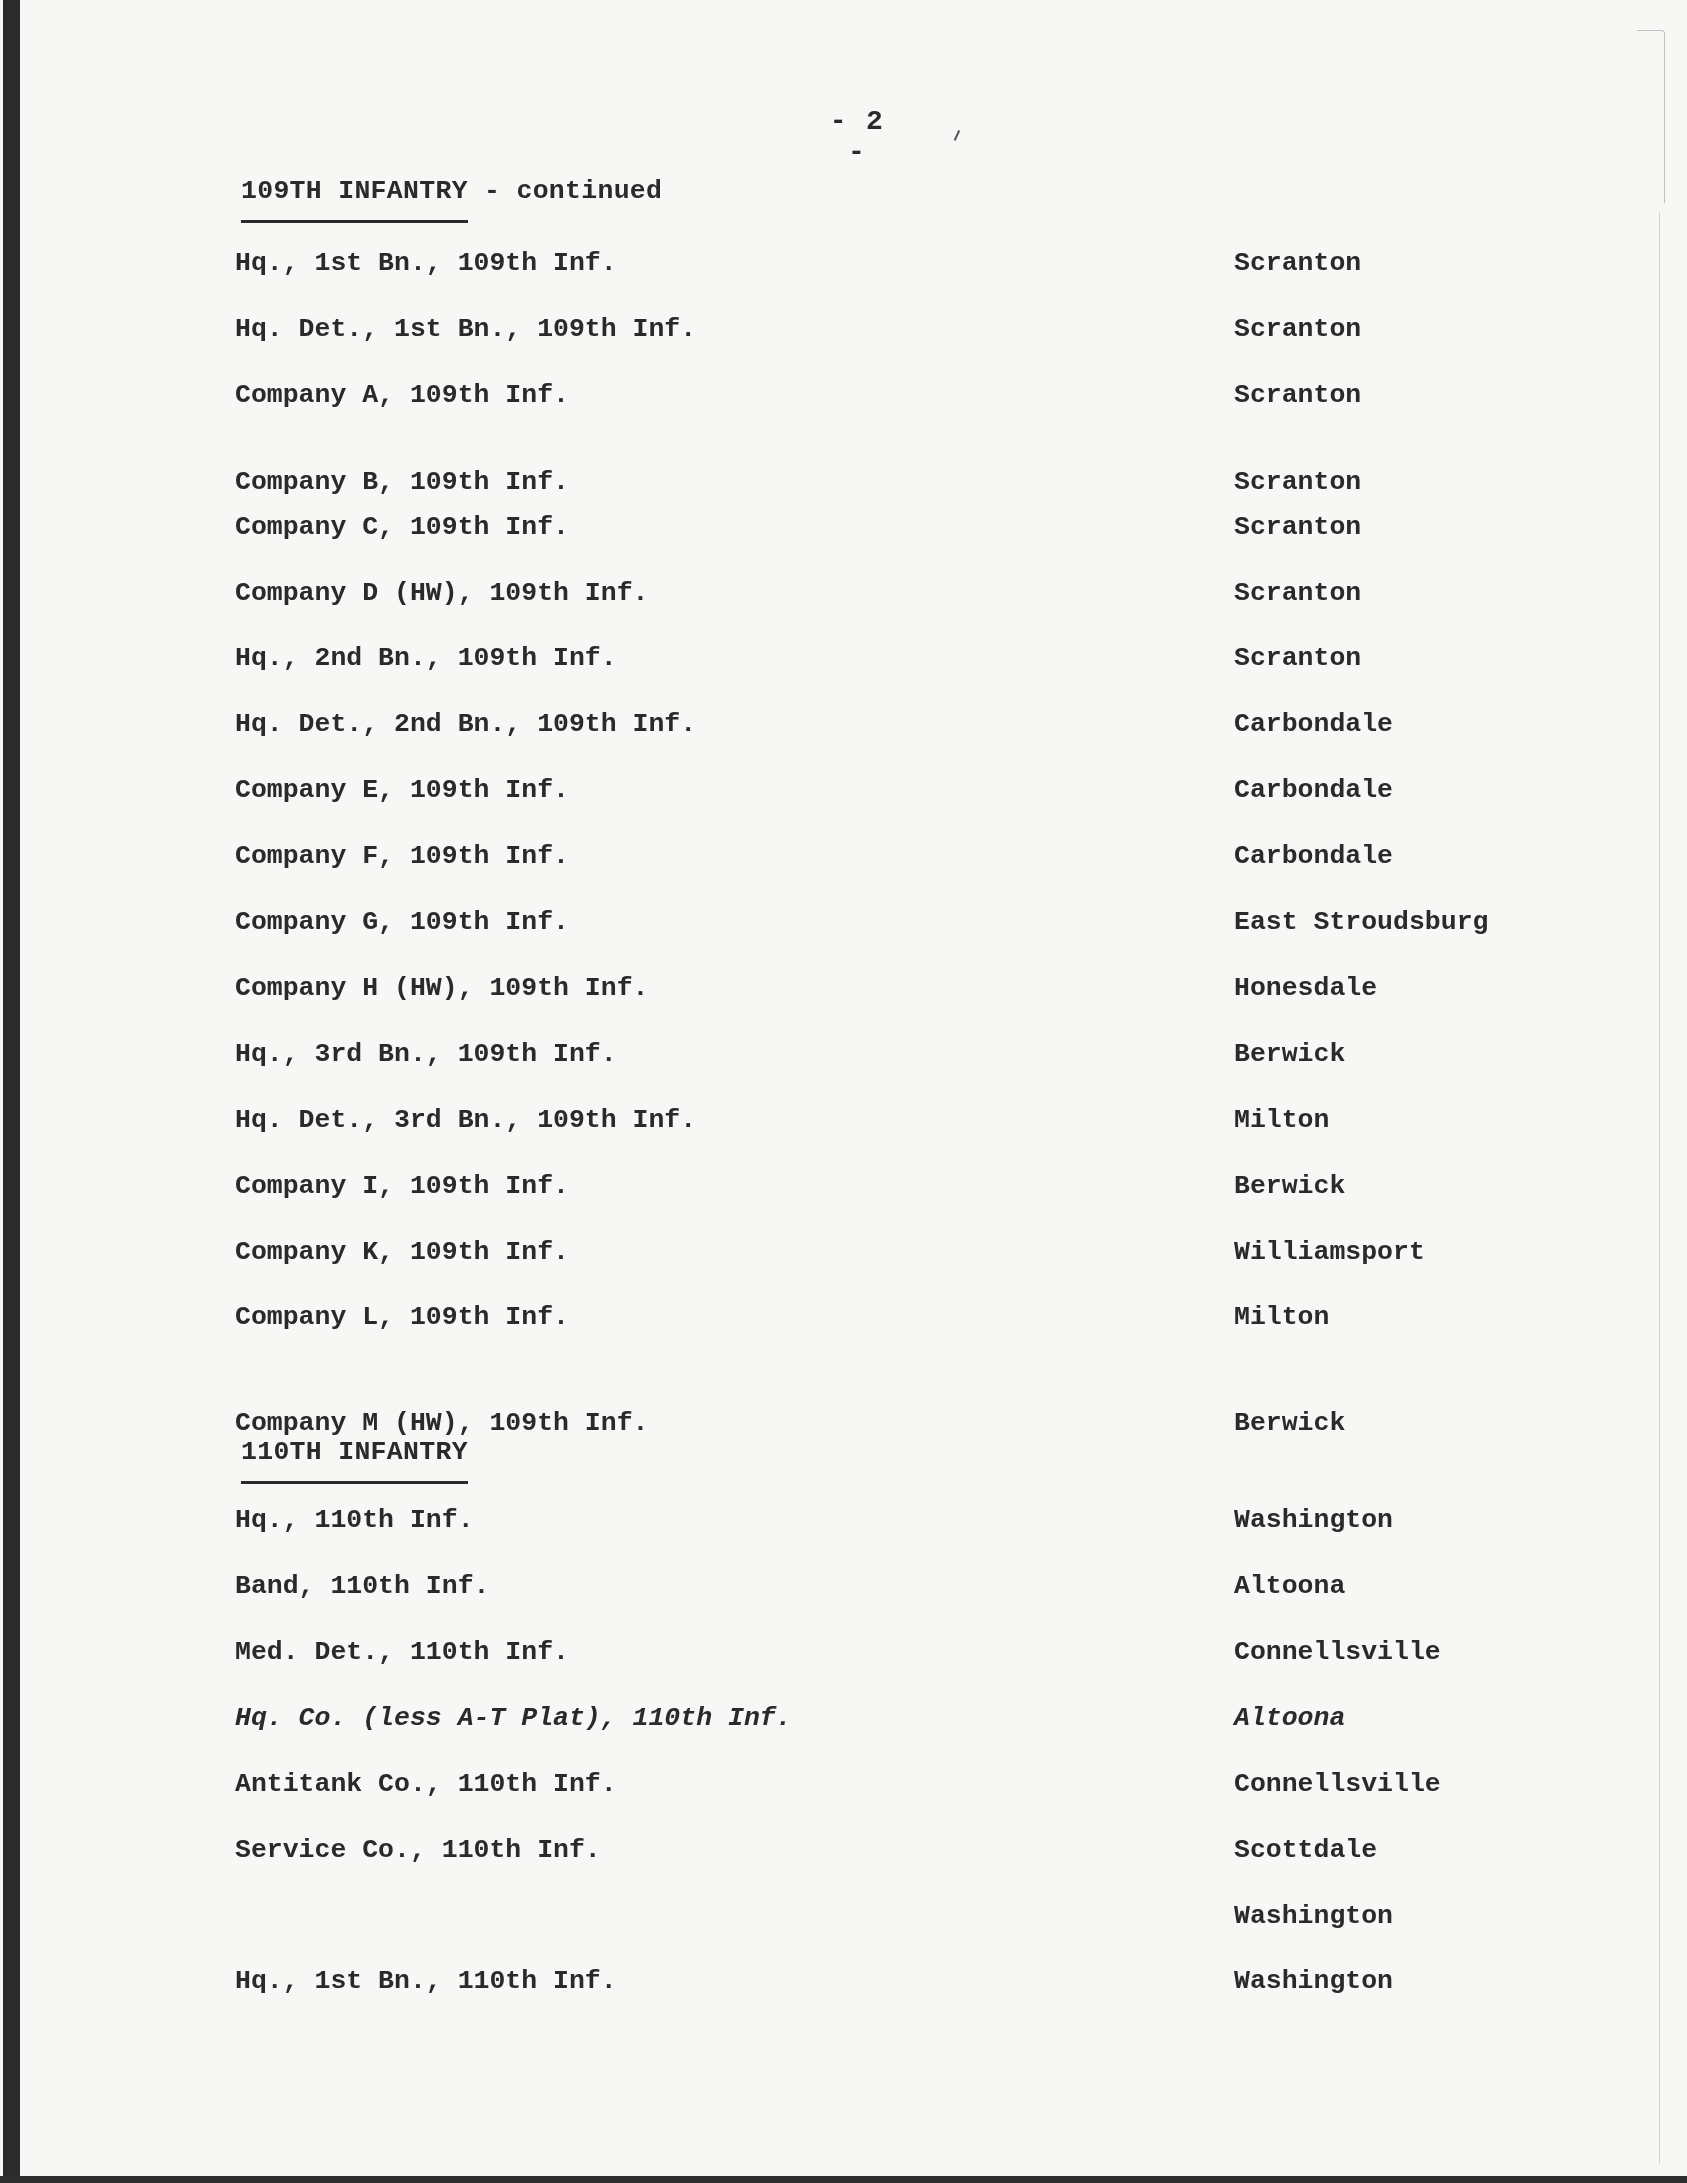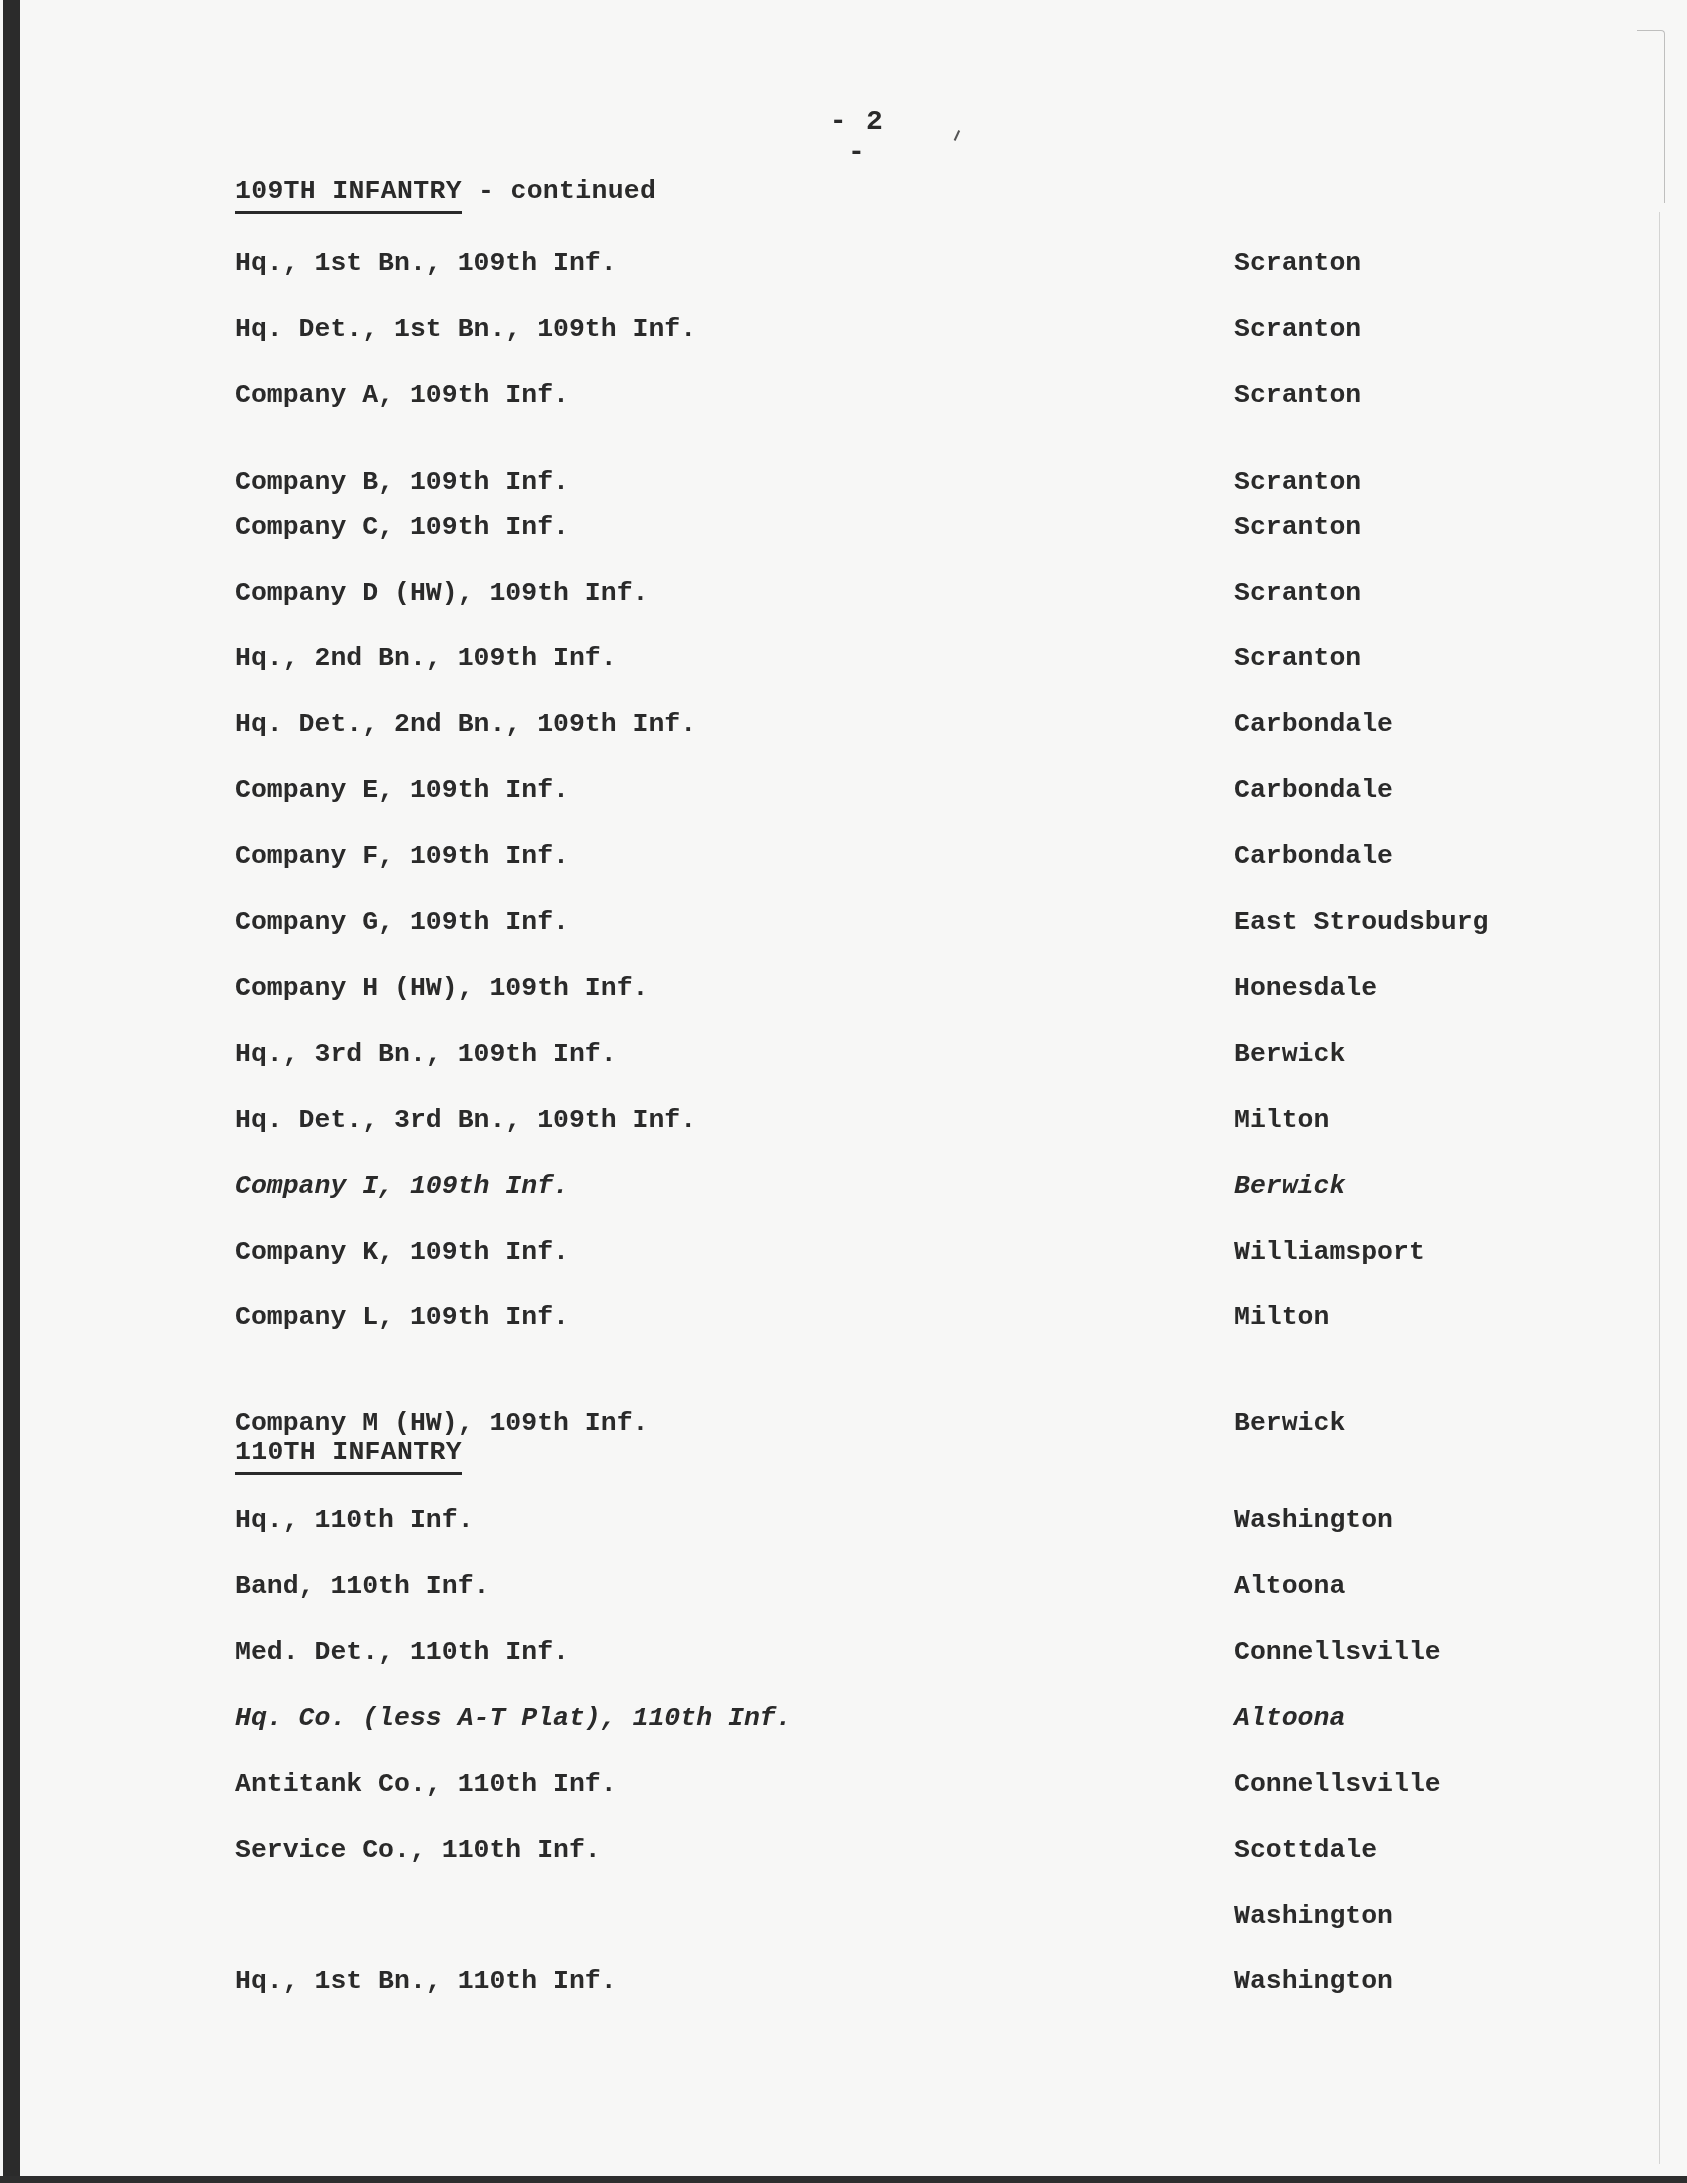--- a/index.html
+++ b/index.html
@@ -69,21 +69,22 @@
     .section-heading {
       position: absolute;
       left: 235px;
       font-size: 26.5px;
       font-weight: bold;
       white-space: pre;
       letter-spacing: 0.3px;
     }
     .section-heading .underlined {
       border-bottom: 3.3px solid #2a2a2a;
-      padding-bottom: 5px;
+      padding-bottom: 14px;
+      margin-left: 6px;
     }
     .row {
       position: absolute;
       left: 0;
       width: 1347px;
       height: 40px;
     }
     .unit {
       position: absolute;
       left: 235px;
@@ -165,21 +166,21 @@
         <span class="station">Honesdale</span>
       </div>
       <div class="row" style="top: 1039px;">
         <span class="unit">Hq., 3rd Bn., 109th Inf.</span>
         <span class="station">Berwick</span>
       </div>
       <div class="row" style="top: 1105px;">
         <span class="unit">Hq. Det., 3rd Bn., 109th Inf.</span>
         <span class="station">Milton</span>
       </div>
-      <div class="row" style="top: 1171px; font-style: italic;">
+      <div class="row" style="top: 1171px;">
         <span class="unit">Company I, 109th Inf.</span>
         <span class="station">Berwick</span>
       </div>
       <div class="row" style="top: 1237px;">
         <span class="unit">Company K, 109th Inf.</span>
         <span class="station">Williamsport</span>
       </div>
       <div class="row" style="top: 1302px;">
         <span class="unit">Company L, 109th Inf.</span>
         <span class="station">Milton</span>

